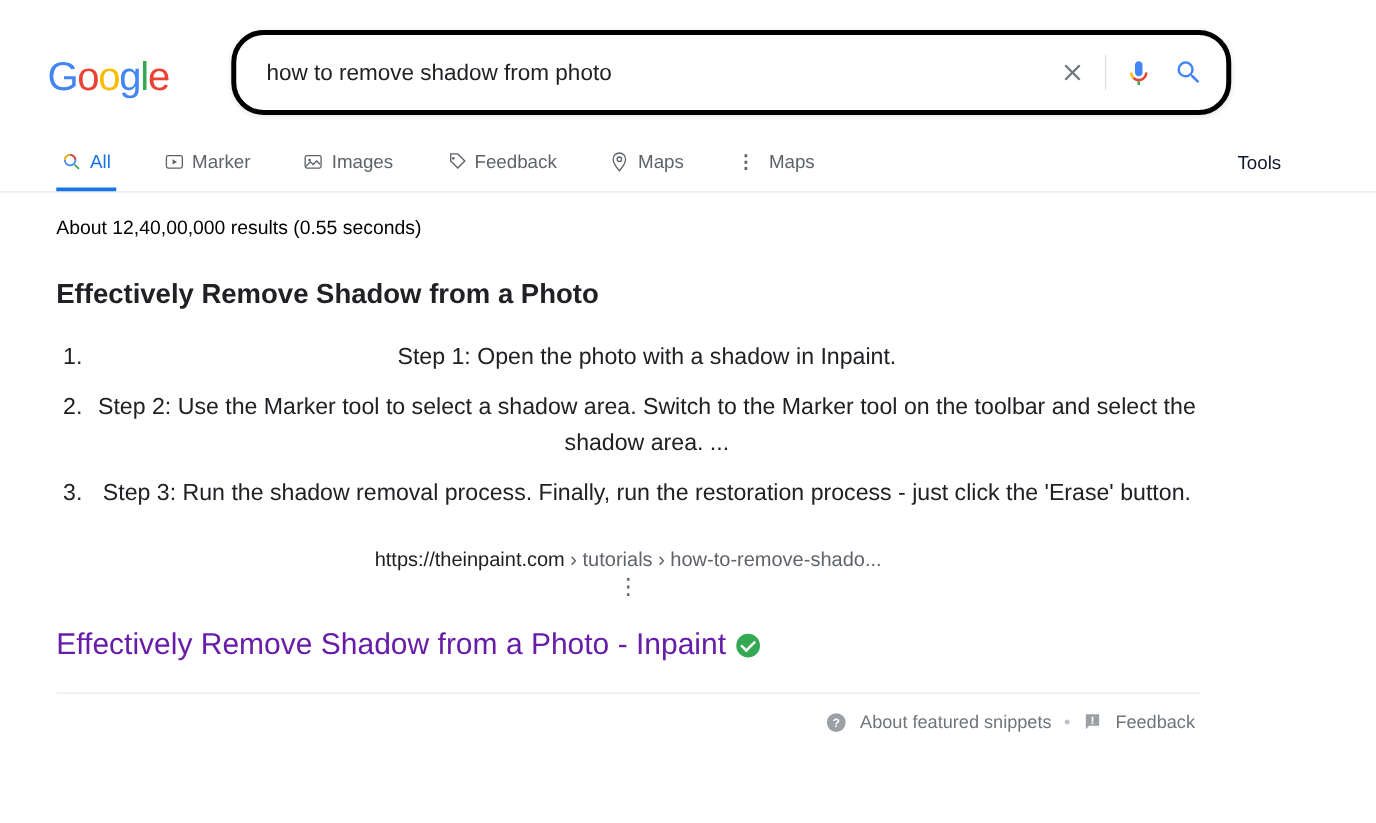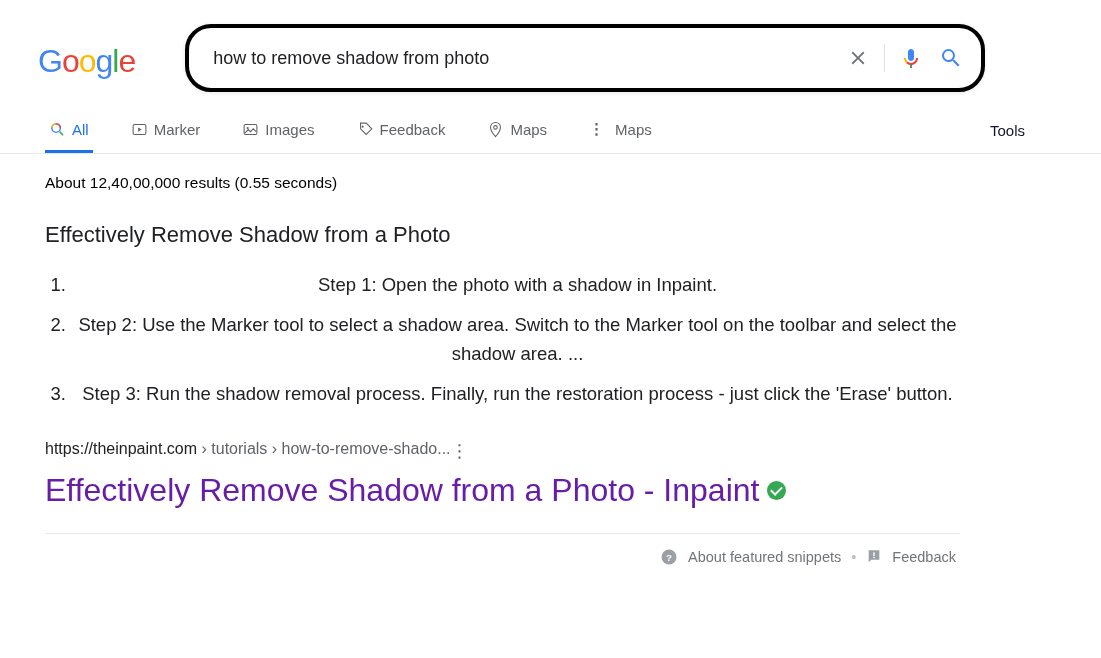--- a/index.html
+++ b/index.html
@@ -22,30 +22,30 @@
   .tabs { display: flex; align-items: center; padding: 28px 0 0 45px; border-bottom: 1px solid #e8eaed; }
   .tab { display: flex; align-items: center; gap: 6px; padding: 0 4px 12px 4px; margin-right: 34px; font-size: 15px; color: #5f6368; cursor: pointer; border-bottom: 3px solid transparent; }
   .tab.active { color: #1a73e8; border-bottom-color: #1a73e8; }
   .tab svg { width: 17px; height: 17px; }
   .tab-more-dots { font-weight: bold; letter-spacing: -1px; margin-right: 6px;}
   .tools { margin-left: auto; margin-right: 76px; font-size: 15px; color: #0f172a; padding-bottom: 12px; cursor: pointer; }
   
   .results { padding: 20px 0 0 45px; max-width: 960px; }
   .stats { color: #000000; font-size: 15.5px; margin-bottom: 30px; }
   
-  .snippet-title { font-size: 22px; font-weight: 400; color: #202124; margin-bottom: 22px; }
+  .snippet-title { font-size: 22px; font-weight: 700; color: #202124; margin-bottom: 22px; }
   .snippet-list { list-style: decimal; padding-left: 26px; font-size: 18.5px; color: #202124; line-height: 1.6; }
   .snippet-list li { margin-bottom: 10px; padding-left: 4px; text-align: center; }
   
-  .cite-row { display: flex; margin-top: 32px; }
+  .cite-row { display: flex; align-items: center; margin-top: 32px; flex-direction: column; }
   .cite { font-size: 16px; color: #202124; }
   .cite .path { color: #5f6368; }
   .more-icon { color: #5f6368; cursor: pointer; font-size: 18px; }
   
-  .result-title { font-size: 32px; color: #681da8; margin-top: 10px; display: flex; align-items: center; gap: 8px; cursor: pointer; }
+  .result-title { font-size: 24px; color: #681da8; margin-top: 22px; display: flex; align-items: center; gap: 8px; cursor: pointer; }
   .verify-badge { width: 19px; height: 19px; border-radius: 50%; background: #34a853; display: inline-flex; align-items: center; justify-content: center; }
   .verify-badge::after { content: ""; width: 5px; height: 9px; border: solid white; border-width: 0 2px 2px 0; transform: rotate(45deg); margin-top: -2px; }
   
   .footer-row { display: flex; align-items: center; justify-content: flex-end; gap: 10px; border-top: 1px solid #e8eaed; margin-top: 24px; padding: 14px 4px 0 0; font-size: 14.5px; color: #70757a; }
   .footer-row .dot { color: #bdc1c6; }
   .help-icon, .flag-icon { display:inline-flex; align-items:center; justify-content:center; }
 </style>
 </head>
 <body>
 

